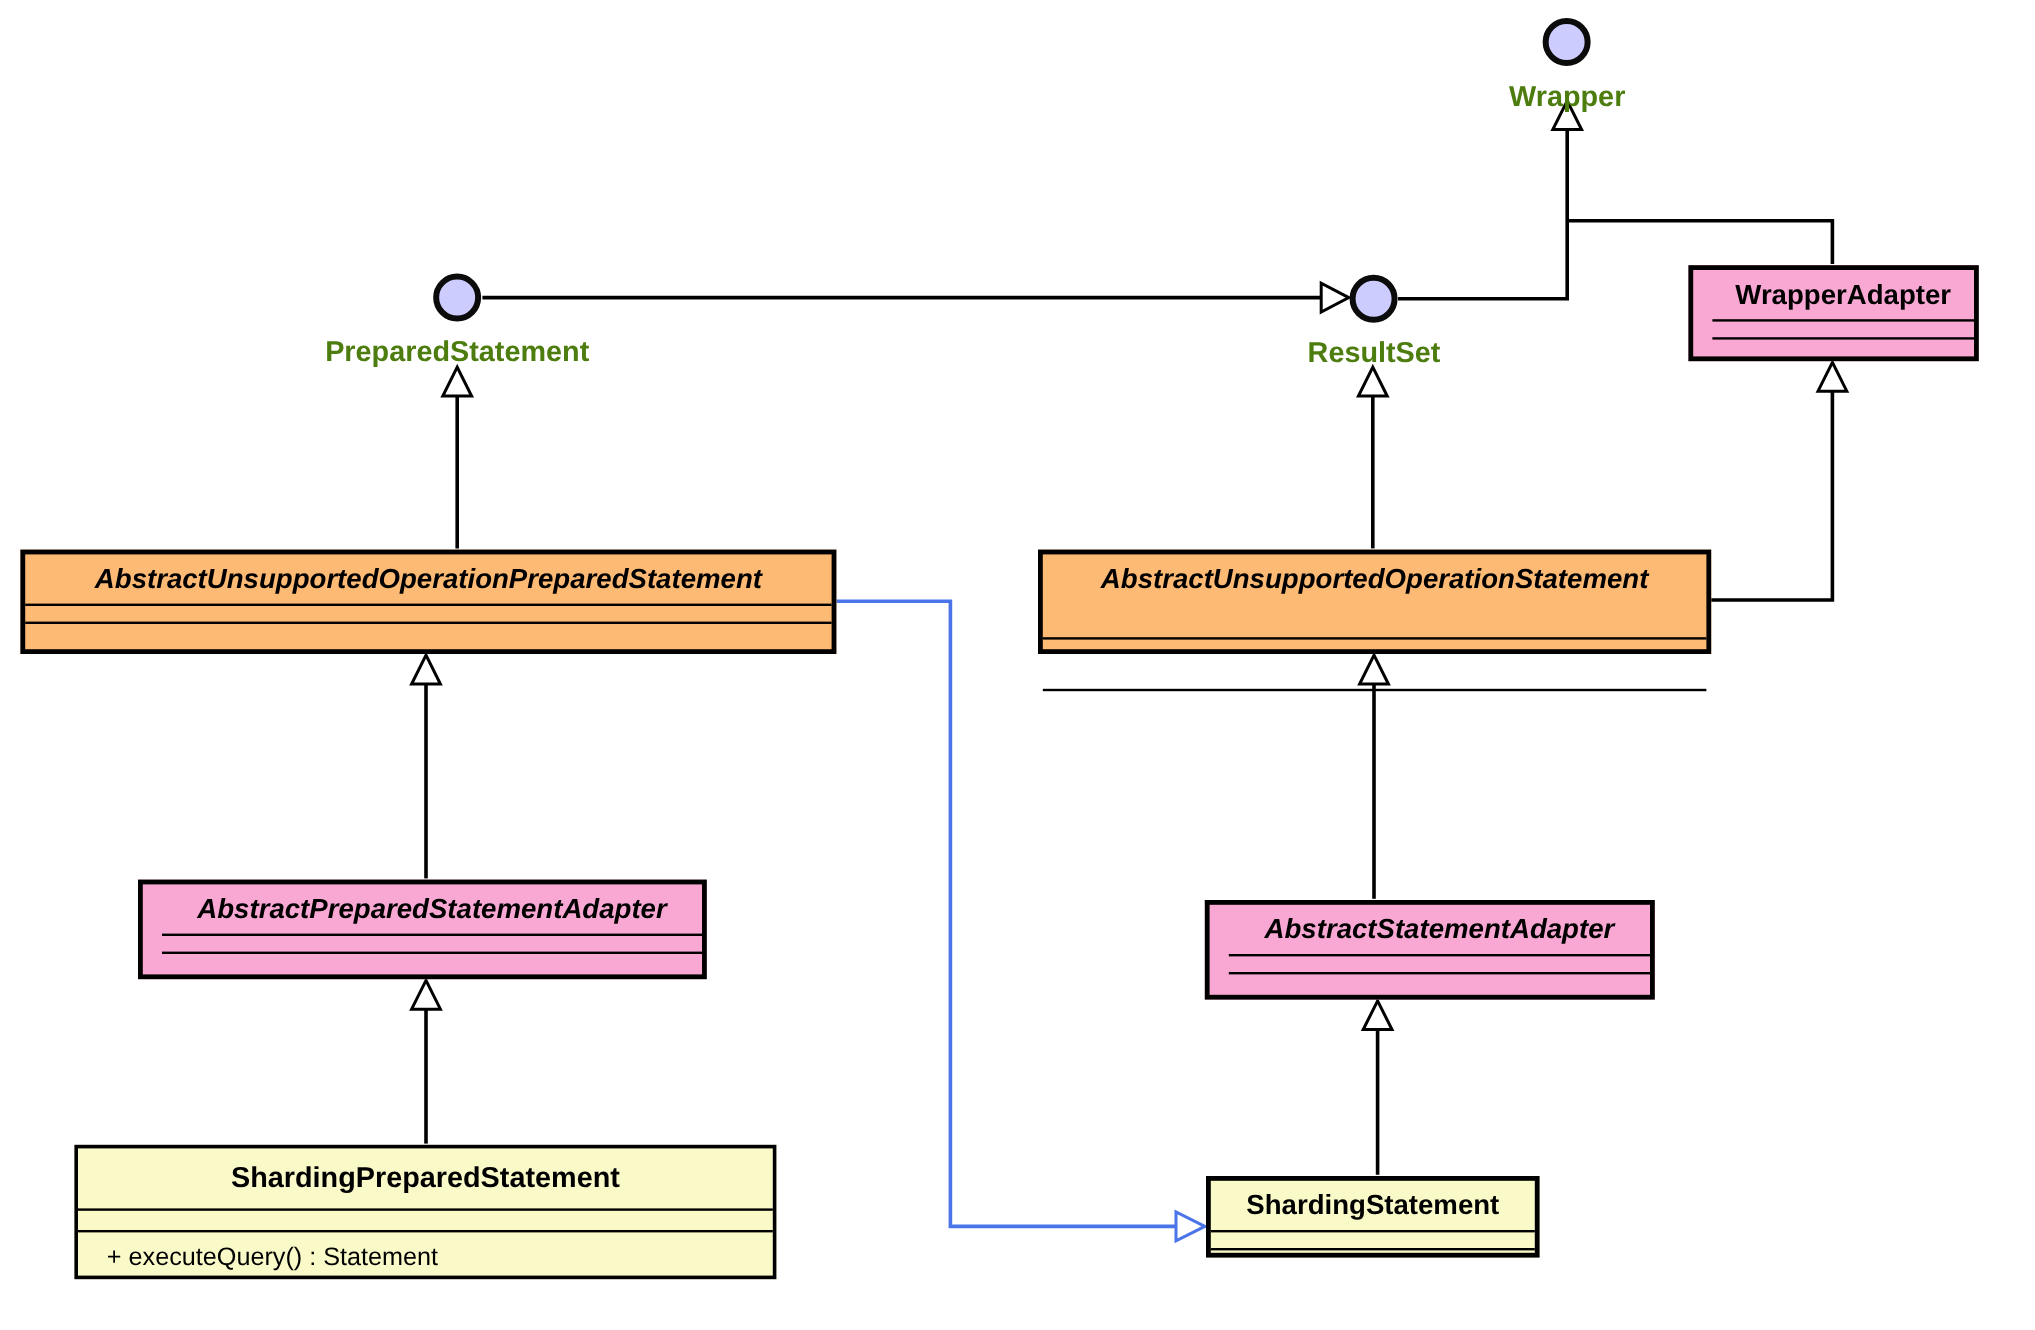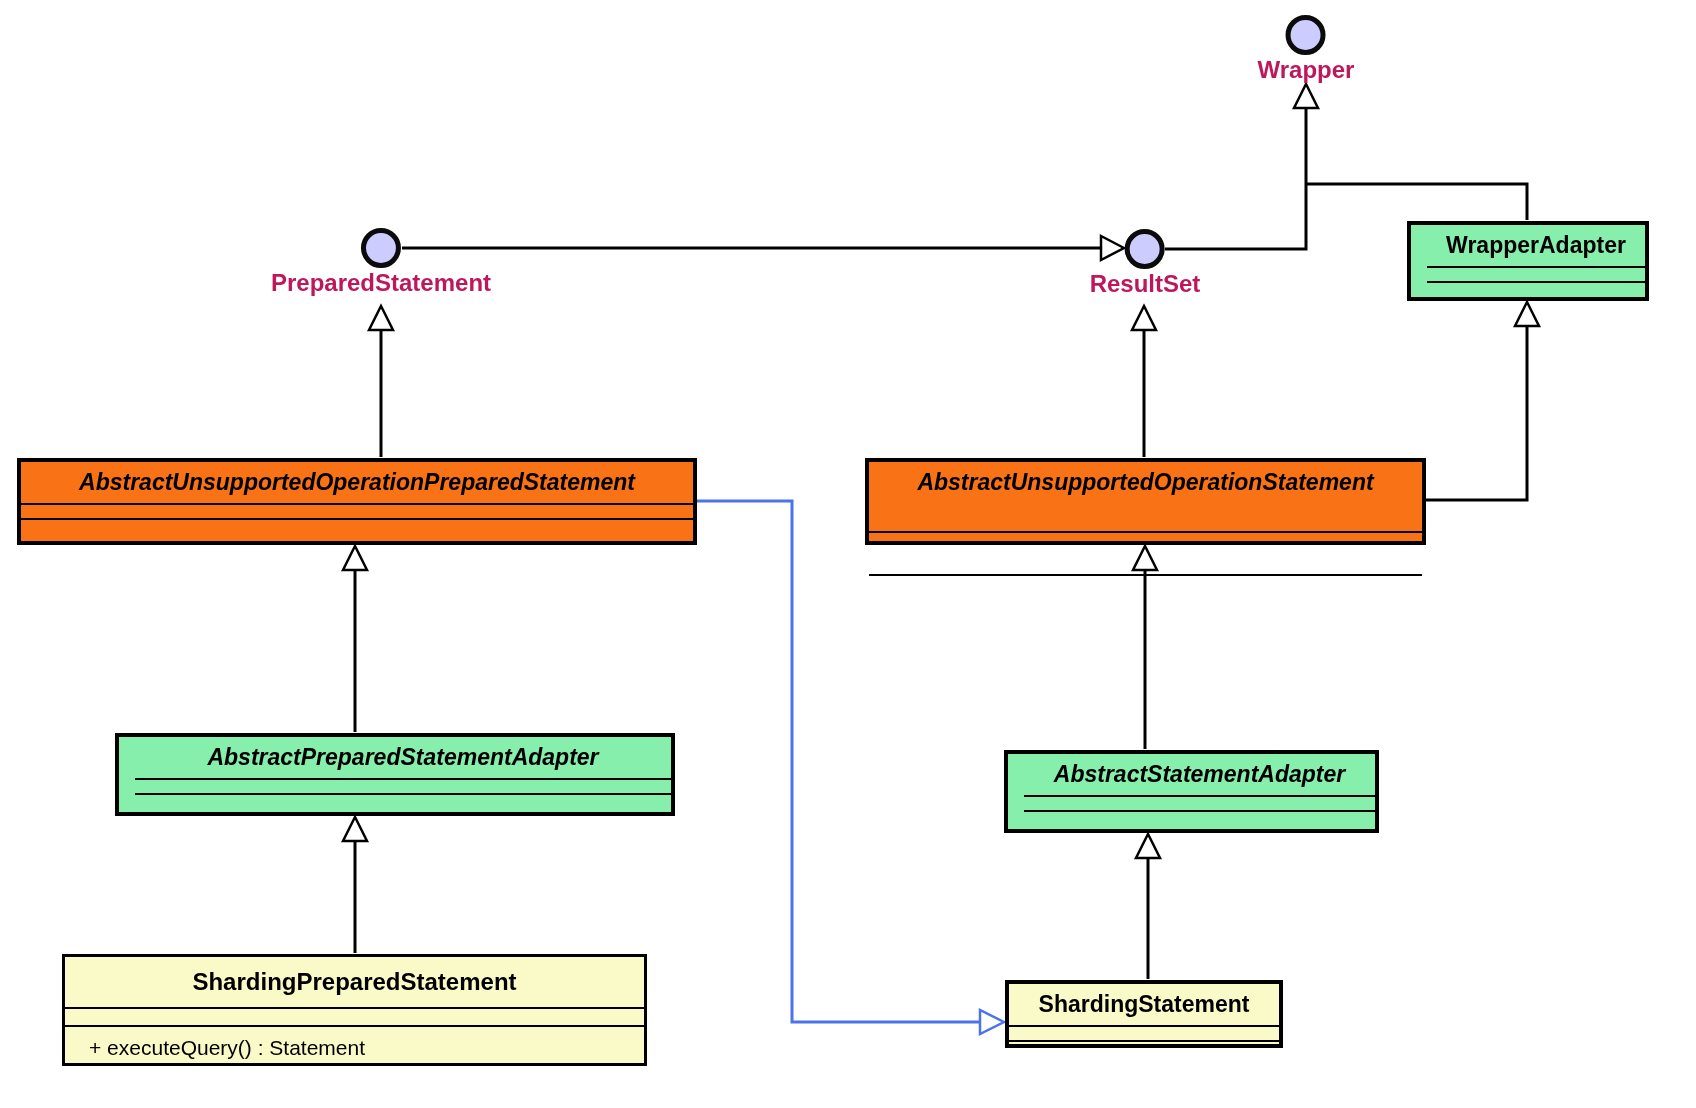--- a/index.html
+++ b/index.html
@@ -14,40 +14,40 @@
     position:absolute; box-sizing:border-box; border:4px solid #000;
     display:flex; flex-direction:column;
   }
   .uml-class .title {
     flex:0 0 auto; height:41px; display:flex; align-items:center; justify-content:center;
     font-weight:700; font-size:23px; color:#000; white-space:nowrap;
   }
   .uml-class .title.abstract { font-style:italic; }
   .uml-class .comp1 { flex:0 0 auto; height:13px; border-top:2px solid #000; }
   .uml-class .comp2 { flex:1 1 auto; border-top:2px solid #000; }
-  .brown  { background:#f97316; }
-  .pink   { background:#86efac;padding-left:16px; }
+  .brown  { background:#fdba74; }
+  .pink   { background:#f9a8d4;padding-left:16px; }
   .yellow { background:#FAFAC8; }
 
   
   .uml-class.methods-box { border-width:3px; }
   .uml-class.methods-box .title { height:50px; font-size:24px; }
   .uml-class.methods-box .comp1 { height:16px; }
   .uml-class.methods-box .comp2 {
     padding:5px 0 0 24px; font-size:21px; line-height:31px; color:#000;
     text-align:left; white-space:nowrap;
   }
 
   
   .iface { position:absolute; transform:translateX(-50%); text-align:center; }
   .iface-circle {
     width:40px; height:40px; box-sizing:border-box; margin:0 auto;
     border:5px solid #0b0b0b; border-radius:50%; background:#CCCCFF;
   }
-  .iface-label { margin-top:1px; font-weight:700; font-size:24px; color:#be185d; white-space:nowrap; }
+  .iface-label { margin-top:12px; font-weight:700; font-size:24px; color:#4d7c0f; white-space:nowrap; }
 </style>
 </head>
 <body>
 
 <div class="diagram">
 
   <svg class="edges" viewBox="0 0 1696 1108" xmlns="http://www.w3.org/2000/svg">
 
     <g>
       <polyline points="402,248 1101,248" fill="none" stroke="#000" stroke-width="3"></polyline>
@@ -129,21 +129,21 @@
     <div class="comp1"></div>
     <div class="comp2"></div>
   </div>
 
   <div class="uml-class brown" style="left:865px; top:458px; width:561px; height:87px;gap:28px;">
     <div class="title abstract">AbstractUnsupportedOperationStatement</div>
     <div class="comp1"></div>
     <div class="comp2"></div>
   </div>
 
-  <div class="uml-class pink" style="left:115px; top:733px; width:560px; height:83px;">
+  <div class="uml-class pink" style="left:115px; top:733px; width:474px; height:83px;">
     <div class="title abstract">AbstractPreparedStatementAdapter</div>
     <div class="comp1"></div>
     <div class="comp2"></div>
   </div>
 
   <div class="uml-class pink" style="left:1004px; top:750px; width:375px; height:83px;">
     <div class="title abstract">AbstractStatementAdapter</div>
     <div class="comp1"></div>
     <div class="comp2"></div>
   </div>

